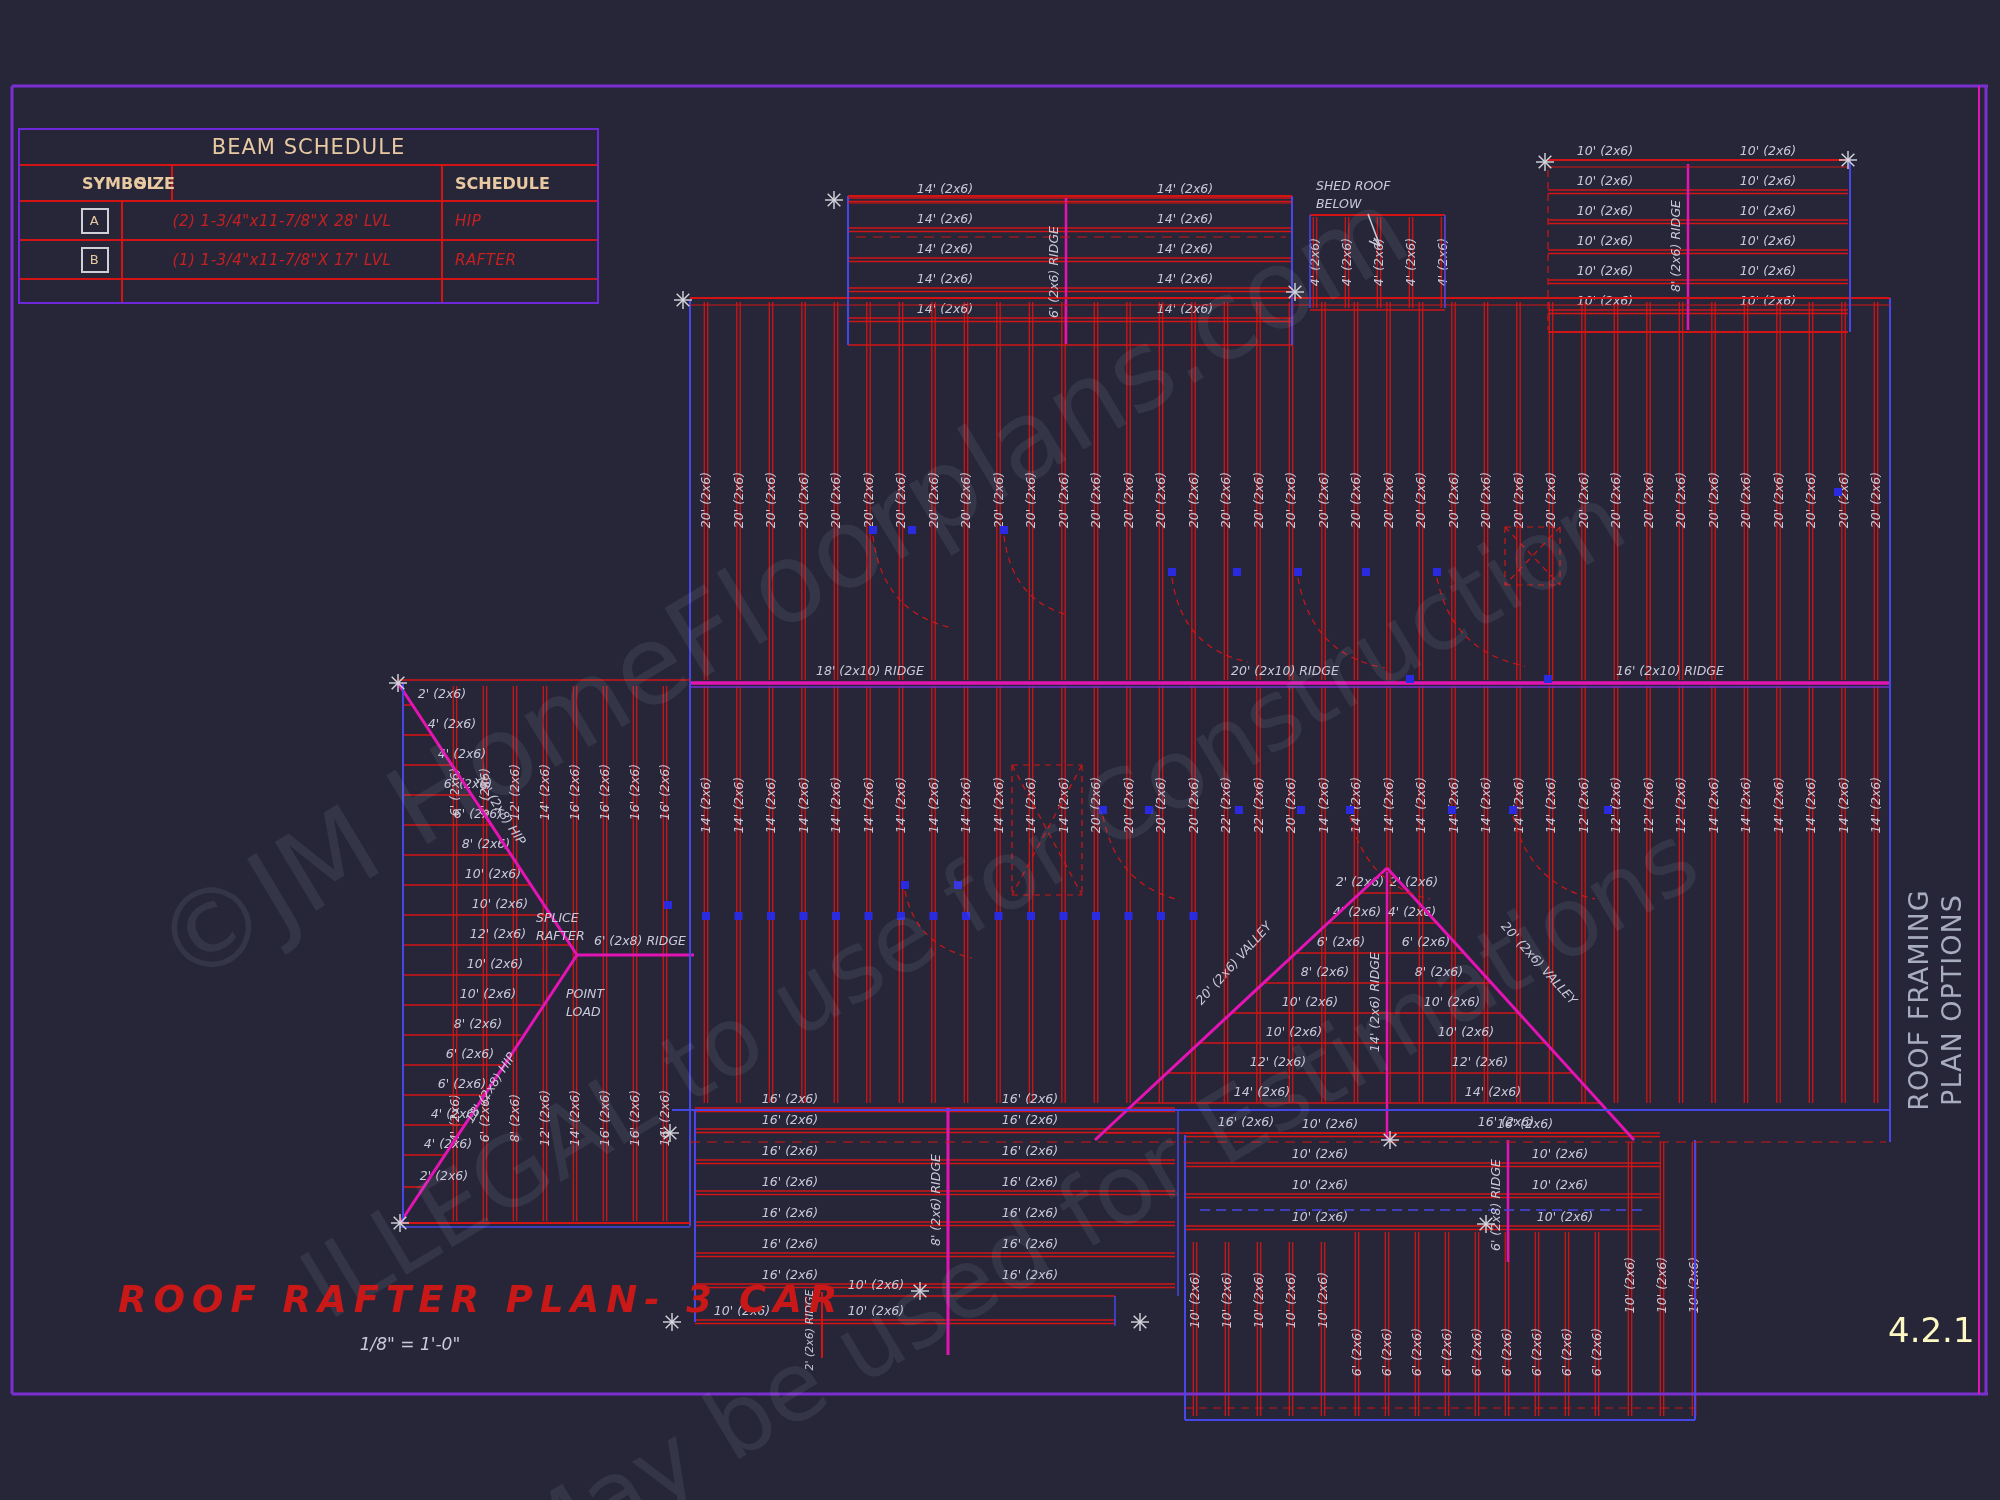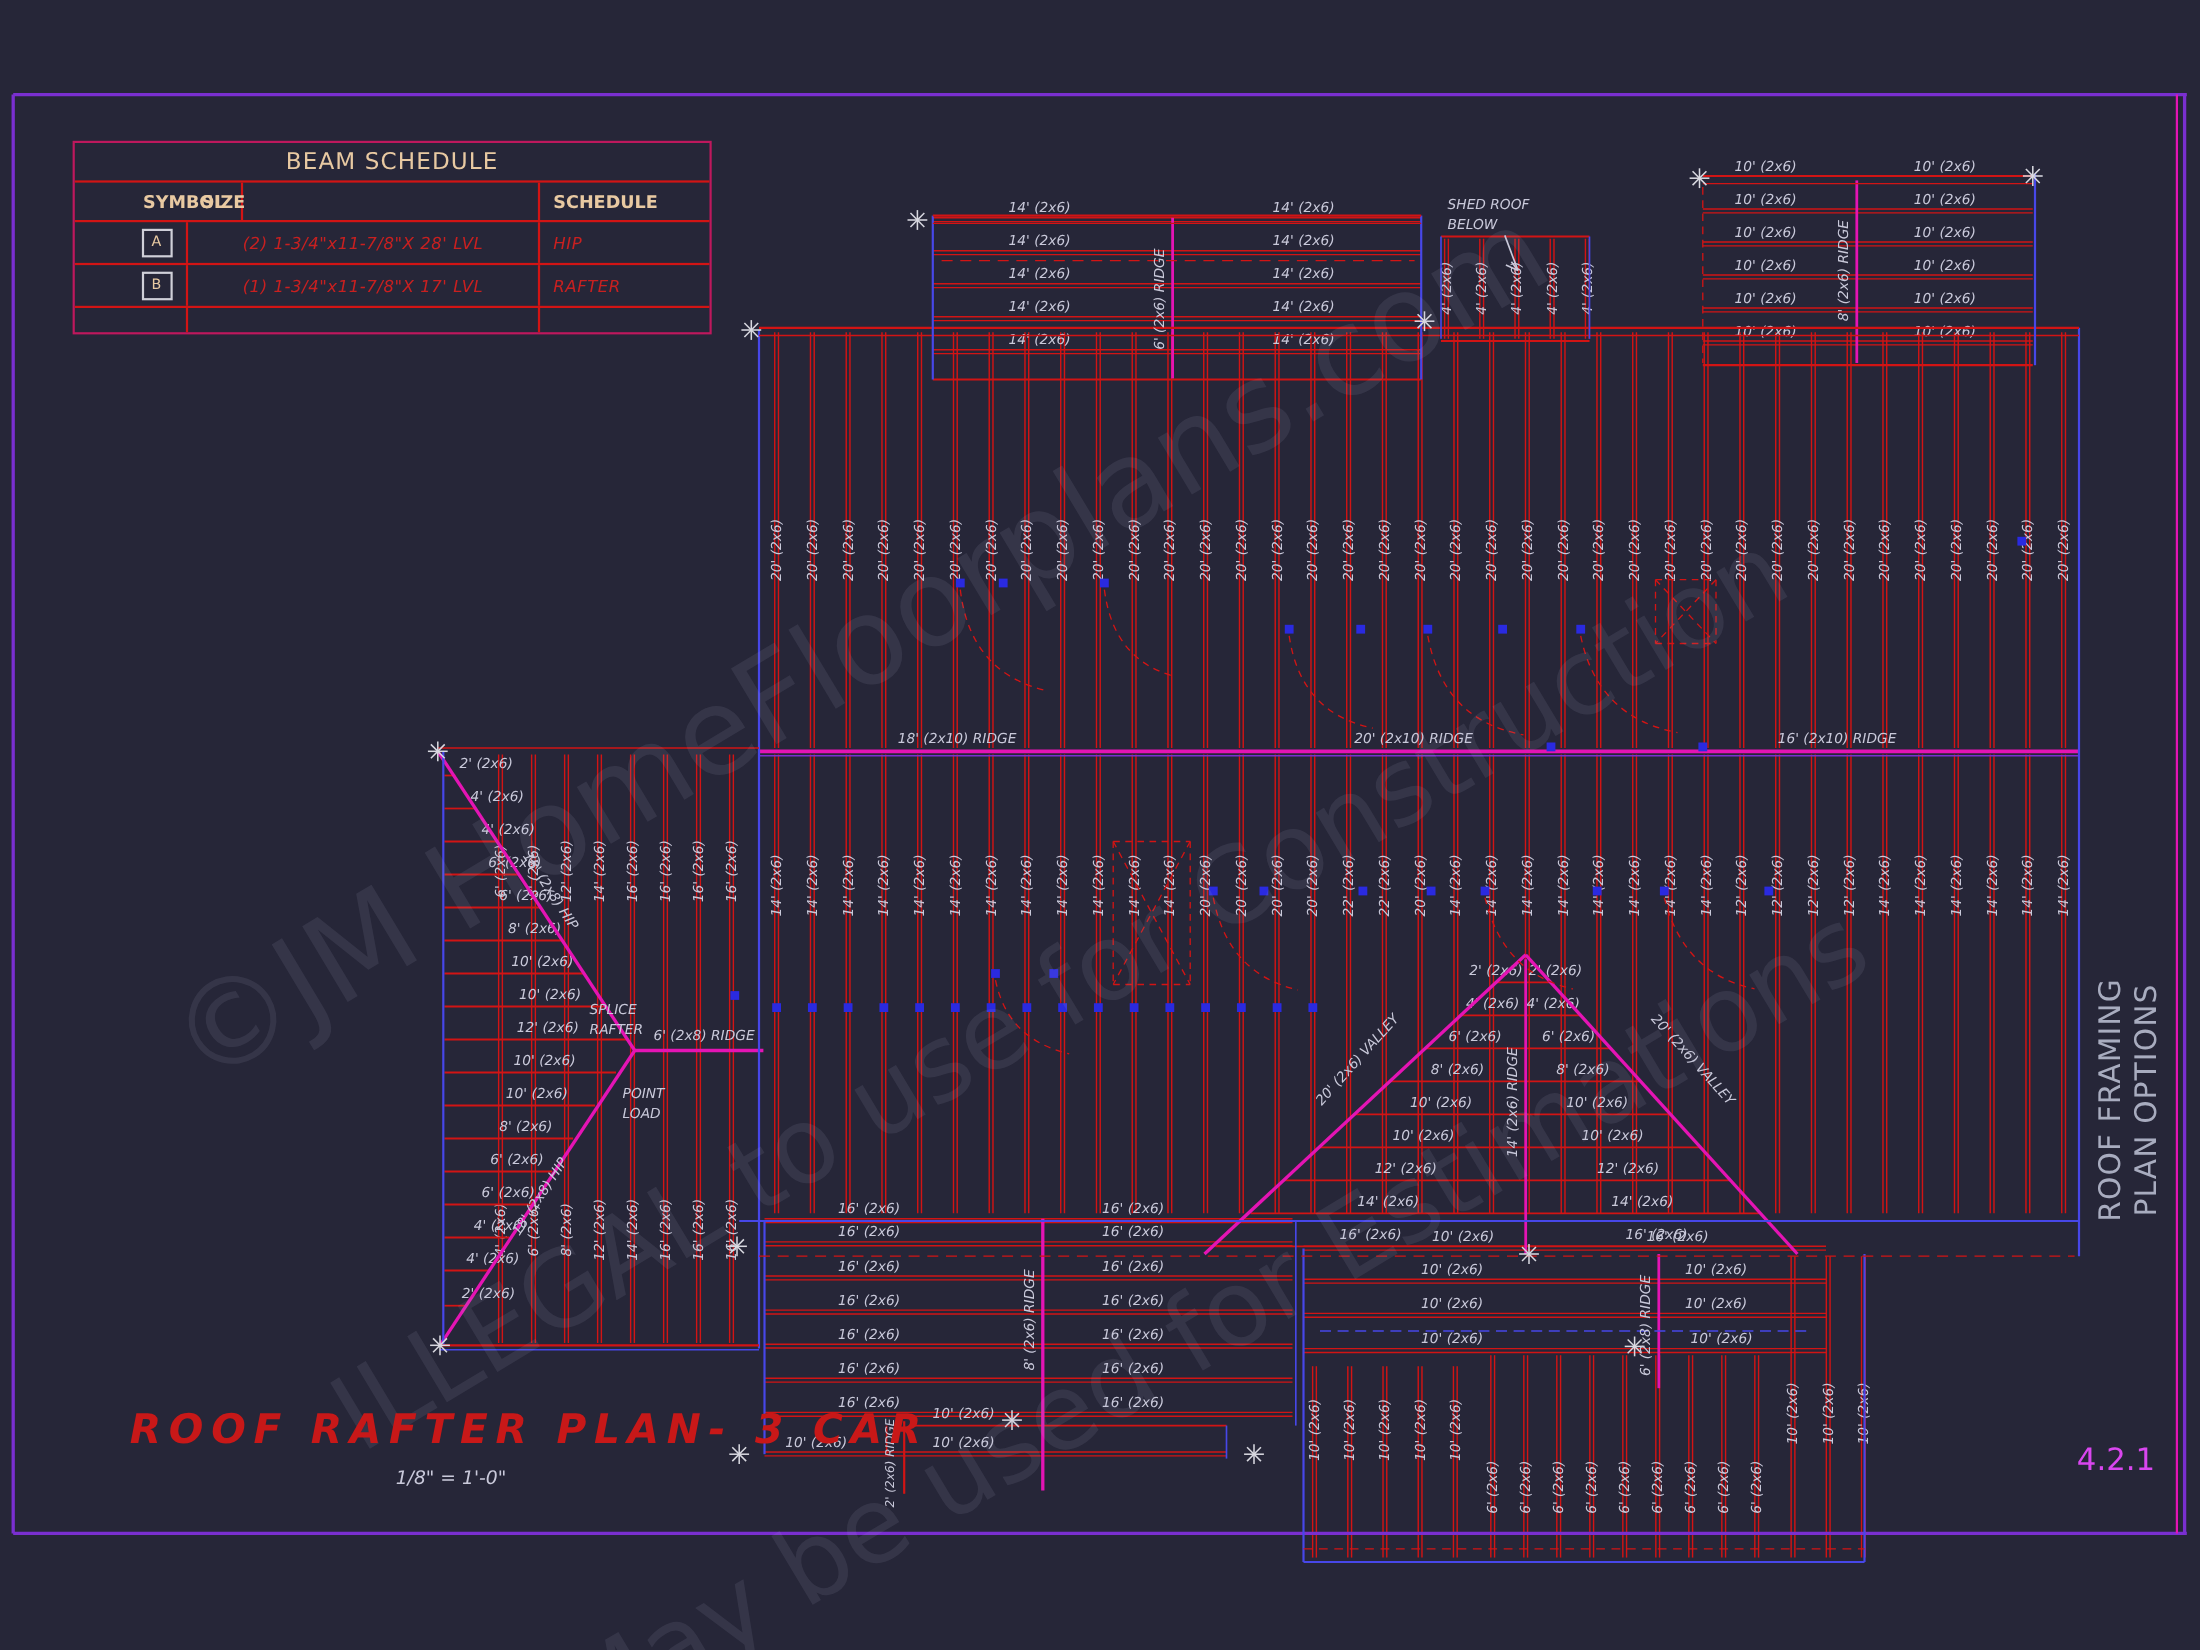--- a/index.html
+++ b/index.html
@@ -1,21 +1,21 @@
 <!DOCTYPE html>
 <html><head>
 <meta charset="utf-8">
 <style>
   html,body{margin:0;padding:0;background:#20202f;}
   #sheet{position:relative;width:2000px;height:1500px;background:#262638;overflow:hidden;
          font-family:"DejaVu Sans",sans-serif;}
   svg text{font-family:"DejaVu Sans",sans-serif;}
   
-  #beam-schedule{position:absolute;left:18px;top:128px;width:577px;border:2px solid #be185d;
-                 color:#e8c9a2;background:rgba(38,38,56,0.6);z-index:5;margin-left:48px;}
+  #beam-schedule{position:absolute;left:18px;top:128px;width:577px;border:2px solid #6d28d9;
+                 color:#e8c9a2;background:rgba(38,38,56,0.6);z-index:5;}
   #bs-title{height:34px;line-height:34px;text-align:center;font-size:21px;letter-spacing:1px;
             border-bottom:2px solid #d21414;color:#e8c9a2;}
   .bs-row{display:grid;grid-template-columns:103px 320px 1fr;border-bottom:2px solid #d21414;}
   .bs-row:last-child{border-bottom:none;}
   .bs-cell{border-right:2px solid #d21414;display:flex;align-items:center;}
   .bs-cell:last-child{border-right:none;}
   .bs-head{height:34px;font-size:16px;font-weight:bold;color:#e8c9a2;}
   .bs-data{height:37px;font-size:15px;color:#c82020;font-style:italic;letter-spacing:0.5px;}
   .bs-empty{height:22px;}
   .pad{padding-left:12px;}
@@ -24,21 +24,21 @@
            justify-content:center;font-size:13px;color:#e8c9a2;font-style:normal;}
   
   #plan-title{position:absolute;left:118px;top:1278px;font-size:37px;color:#c81818;
               letter-spacing:7px;font-weight:bold;font-style:italic;z-index:5;}
   #plan-scale{position:absolute;left:280px;top:1334px;width:260px;text-align:center;
               font-size:17px;color:#c9c9da;font-style:italic;z-index:5;}
   
   #side-label{position:absolute;left:1812px;top:960px;width:260px;height:80px;
               transform:rotate(-90deg);transform-origin:center;text-align:center;
               font-size:27px;line-height:33px;color:#a8acbf;letter-spacing:1px;z-index:5;}
-  #sheet-number{position:absolute;left:1888px;top:1310px;font-size:28px;color:#d946ef;z-index:5;}
+  #sheet-number{position:absolute;left:1888px;top:1310px;font-size:34px;color:#fef9c3;z-index:5;}
 </style>
 </head>
 <body>
 
 <div id="sheet">
 
   <svg id="plan-svg" width="2000" height="1500" viewBox="0 0 2000 1500" style="position:absolute;left:0;top:0;">
       <line x1="704.3" y1="302" x2="704.3" y2="680" stroke="#d21414" stroke-width="1.3"></line>
       <line x1="707.7" y1="302" x2="707.7" y2="680" stroke="#d21414" stroke-width="1.3"></line>
       <text x="710" y="500" fill="#c9c9da" font-size="12.5" text-anchor="middle" font-style="italic" transform="rotate(-90 710 500)">20' (2x6)</text>

